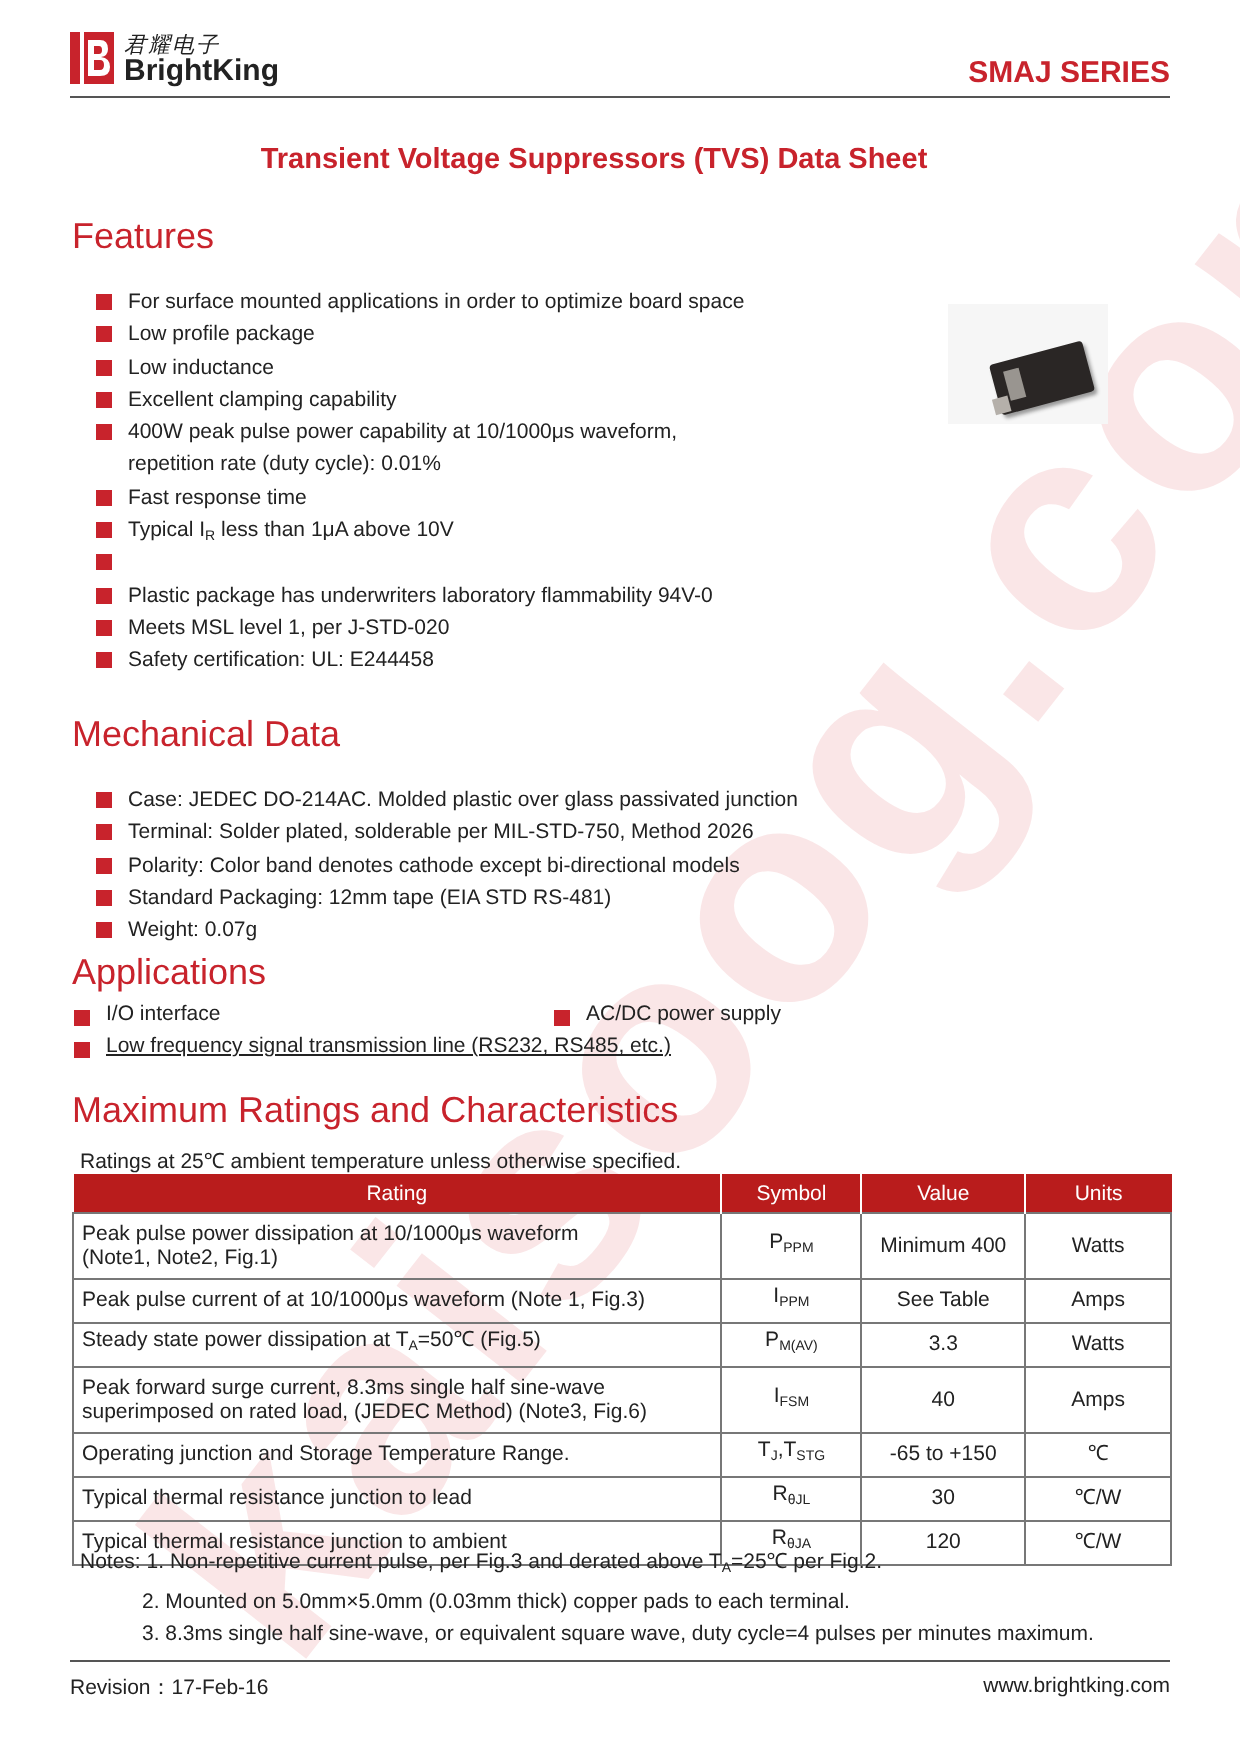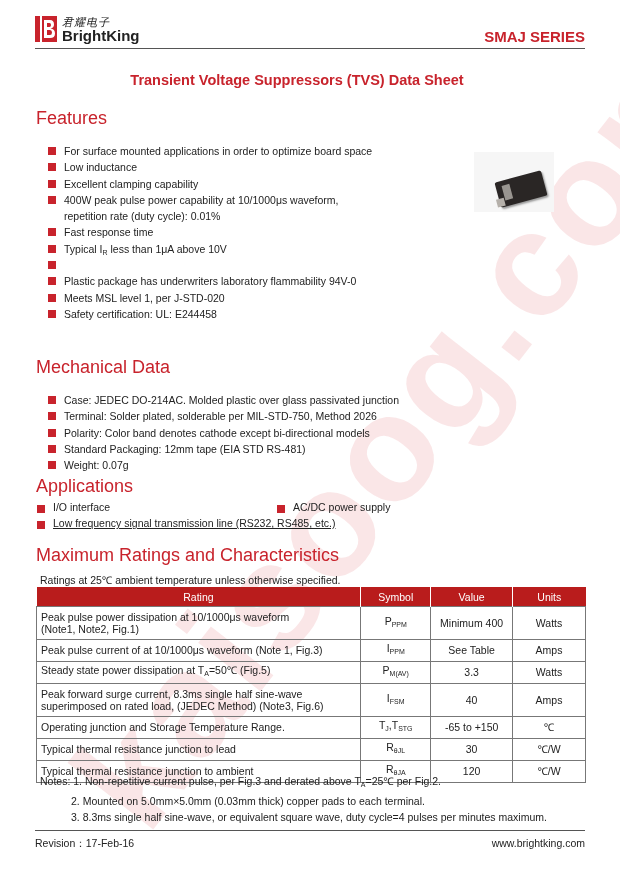--- a/index.html
+++ b/index.html
@@ -78,20 +78,21 @@
       <div class="logo-cn">君耀电子</div>
       <div class="logo-en">BrightKing</div>
       <div class="series">SMAJ SERIES</div>
     </div>
 
     <div class="doc-title">Transient Voltage Suppressors (TVS) Data Sheet</div>
 
     <div class="section-h" style="top:108px;">Features</div>
     <ul class="list" style="top:132px;">
       <li><span class="bullet"></span><span>For surface mounted applications in order to optimize board space</span></li>
+      <li><span class="bullet"></span><span>Low profile package</span></li>
       <li><span class="bullet"></span><span>Low inductance</span></li>
       <li><span class="bullet"></span><span>Excellent clamping capability</span></li>
       <li><span class="bullet"></span><span>400W peak pulse power capability at 10/1000μs waveform,</span></li>
       <li class="cont"><span>repetition rate (duty cycle): 0.01%</span></li>
       <li><span class="bullet"></span><span>Fast response time</span></li>
       <li><span class="bullet"></span><span>Typical I</span><sub>R</sub><span> less than 1μA above 10V</span></li>
       <li><span class="bullet"></span></li>
       <li><span class="bullet"></span><span>Plastic package has underwriters laboratory flammability 94V-0</span></li>
       <li><span class="bullet"></span><span>Meets MSL level 1, per J-STD-020</span></li>
       <li><span class="bullet"></span><span>Safety certification:    UL: E244458</span></li>

